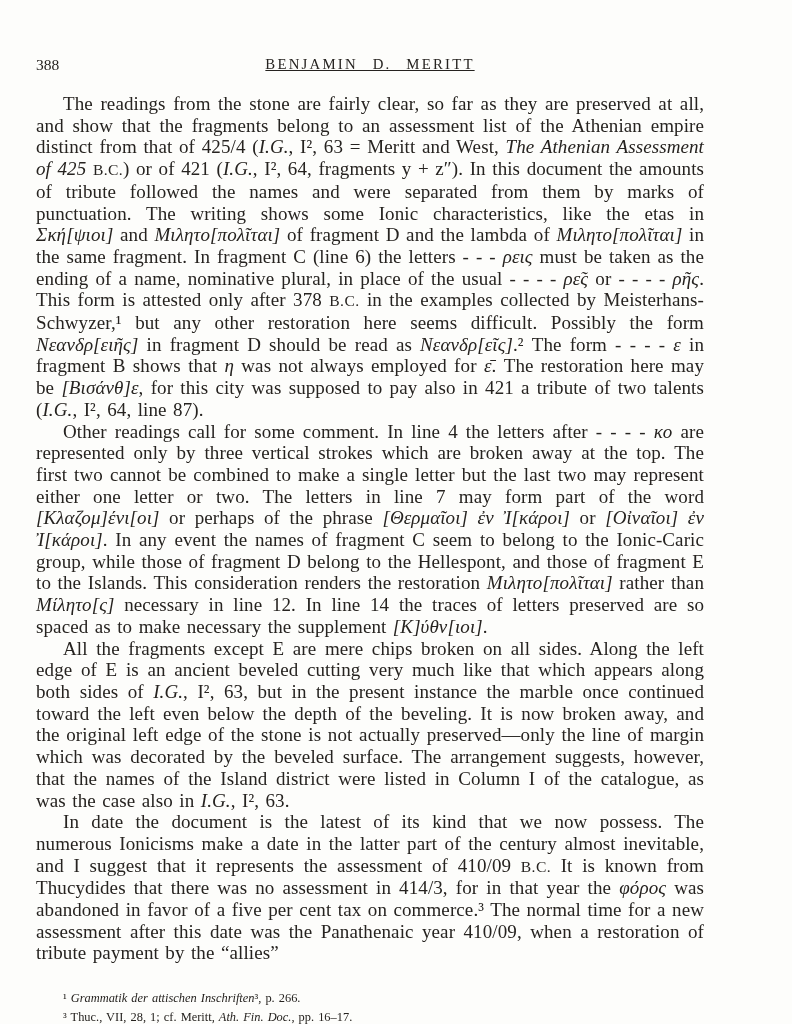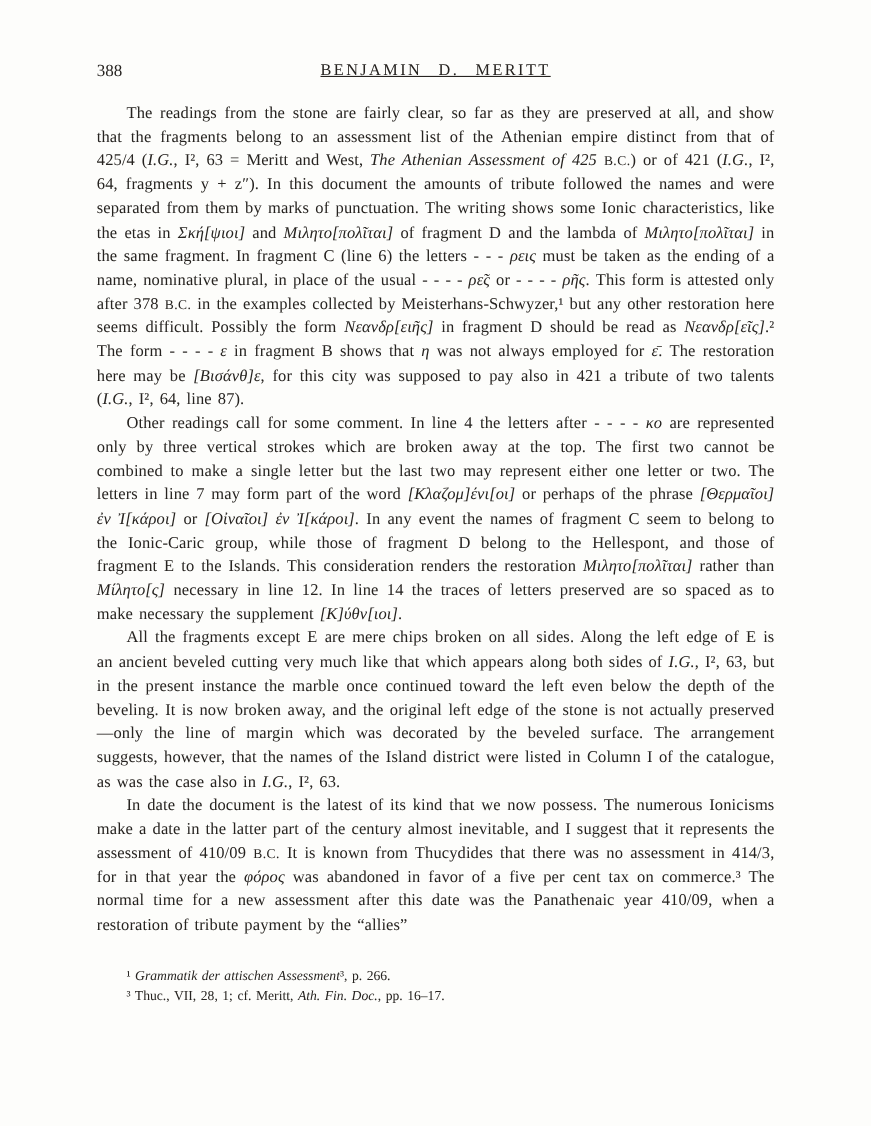--- a/index.html
+++ b/index.html
@@ -9,21 +9,21 @@
   }
   .page {
     position: relative;
     width: 792px;
     height: 1024px;
     margin: 0 auto;
     box-sizing: border-box;
     background: #fdfdfb;
     color: #262320;
     font-family: "Liberation Serif", "DejaVu Serif", serif;
-    padding: 56px 88px 0 88px;
+    padding: 56px 88px 0 36px;
     overflow: hidden;
   }
   .page-header {
     position: relative;
     height: 22px;
     margin-bottom: 15px;
   }
   .page-number {
     position: absolute;
     left: 0;
@@ -33,21 +33,21 @@
   .running-head {
     display: block;
     text-align: center;
     font-size: 14.8px;
     letter-spacing: 2.2px;
     word-spacing: 9px;
     text-decoration: underline;
   }
   .article-body p {
     margin: 0;
-    font-size: 15px;
+    font-size: 19px;
     line-height: 21.7px;
     text-align: justify;
     text-indent: 27px;
     word-spacing: 1.6px;
     letter-spacing: 0.1px;
   }
   .footnotes {
     margin-top: 25px;
   }
   .footnotes p {
@@ -71,17 +71,17 @@
   </header>
 
   <main class="article-body">
     <p><span>The readings from the stone are fairly clear, so far as they are preserved at all, and show that the fragments belong to an assessment list of the Athenian empire distinct from that of 425/4 (</span><span class="seg-i">I.G.</span><span>, I², 63 = Meritt and West, </span><span class="seg-i">The Athenian Assessment of 425</span><span> </span><span class="seg-sc">B.C.</span><span>) or of 421 (</span><span class="seg-i">I.G.</span><span>, I², 64, fragments y + z″). In this document the amounts of tribute followed the names and were separated from them by marks of punctuation. The writing shows some Ionic characteristics, like the etas in </span><span class="seg-i">Σκή[ψιοι]</span><span> and </span><span class="seg-i">Μιλητο[πολῖται]</span><span> of fragment D and the lambda of </span><span class="seg-i">Μιλητο[πολῖται]</span><span> in the same fragment. In fragment C (line 6) the letters - - - </span><span class="seg-i">ρεις</span><span> must be taken as the ending of a name, nominative plural, in place of the usual - - - - </span><span class="seg-i">ρε̃ς</span><span> or - - - - </span><span class="seg-i">ρῆς</span><span>. This form is attested only after 378 </span><span class="seg-sc">B.C.</span><span> in the examples collected by Meisterhans-Schwyzer,¹ but any other restoration here seems difficult. Possibly the form </span><span class="seg-i">Νεανδρ[ειῆς]</span><span> in fragment D should be read as </span><span class="seg-i">Νεανδρ[εῖς]</span><span>.² The form - - - - </span><span class="seg-i">ε</span><span> in fragment B shows that </span><span class="seg-i">η</span><span> was not always employed for </span><span class="seg-i">ε̄</span><span>. The restoration here may be </span><span class="seg-i">[Βισάνθ]ε</span><span>, for this city was supposed to pay also in 421 a tribute of two talents (</span><span class="seg-i">I.G.</span><span>, I², 64, line 87).</span></p>
     <p><span>Other readings call for some comment. In line 4 the letters after - - - - </span><span class="seg-i">κο</span><span> are represented only by three vertical strokes which are broken away at the top. The first two cannot be combined to make a single letter but the last two may represent either one letter or two. The letters in line 7 may form part of the word </span><span class="seg-i">[Κλαζομ]ένι[οι]</span><span> or perhaps of the phrase </span><span class="seg-i">[Θερμαῖοι] ἐν Ἰ[κάροι]</span><span> or </span><span class="seg-i">[Οἰναῖοι] ἐν Ἰ[κάροι]</span><span>. In any event the names of fragment C seem to belong to the Ionic-Caric group, while those of fragment D belong to the Hellespont, and those of fragment E to the Islands. This consideration renders the restoration </span><span class="seg-i">Μιλητο[πολῖται]</span><span> rather than </span><span class="seg-i">Μίλητο[ς]</span><span> necessary in line 12. In line 14 the traces of letters preserved are so spaced as to make necessary the supplement </span><span class="seg-i">[Κ]ύθν[ιοι]</span><span>.</span></p>
     <p><span>All the fragments except E are mere chips broken on all sides. Along the left edge of E is an ancient beveled cutting very much like that which appears along both sides of </span><span class="seg-i">I.G.</span><span>, I², 63, but in the present instance the marble once continued toward the left even below the depth of the beveling. It is now broken away, and the original left edge of the stone is not actually preserved—only the line of margin which was decorated by the beveled surface. The arrangement suggests, however, that the names of the Island district were listed in Column I of the catalogue, as was the case also in </span><span class="seg-i">I.G.</span><span>, I², 63.</span></p>
     <p><span>In date the document is the latest of its kind that we now possess. The numerous Ionicisms make a date in the latter part of the century almost inevitable, and I suggest that it represents the assessment of 410/09 </span><span class="seg-sc">B.C.</span><span> It is known from Thucydides that there was no assessment in 414/3, for in that year the </span><span class="seg-i">φόρος</span><span> was abandoned in favor of a five per cent tax on commerce.³ The normal time for a new assessment after this date was the Panathenaic year 410/09, when a restoration of tribute payment by the “allies”</span></p>
   </main>
 
   <footer class="footnotes">
-    <p><span>¹ </span><span class="seg-i">Grammatik der attischen Assessment</span><span>³, p. 266.</span></p>
+    <p><span>¹ </span><span class="seg-i">Grammatik der attischen Inschriften</span><span>³, p. 266.</span></p>
     <p><span>³ Thuc., VII, 28, 1; cf. Meritt, </span><span class="seg-i">Ath. Fin. Doc.</span><span>, pp. 16–17.</span></p>
   </footer>
 
 </div>
 
 </body></html>

